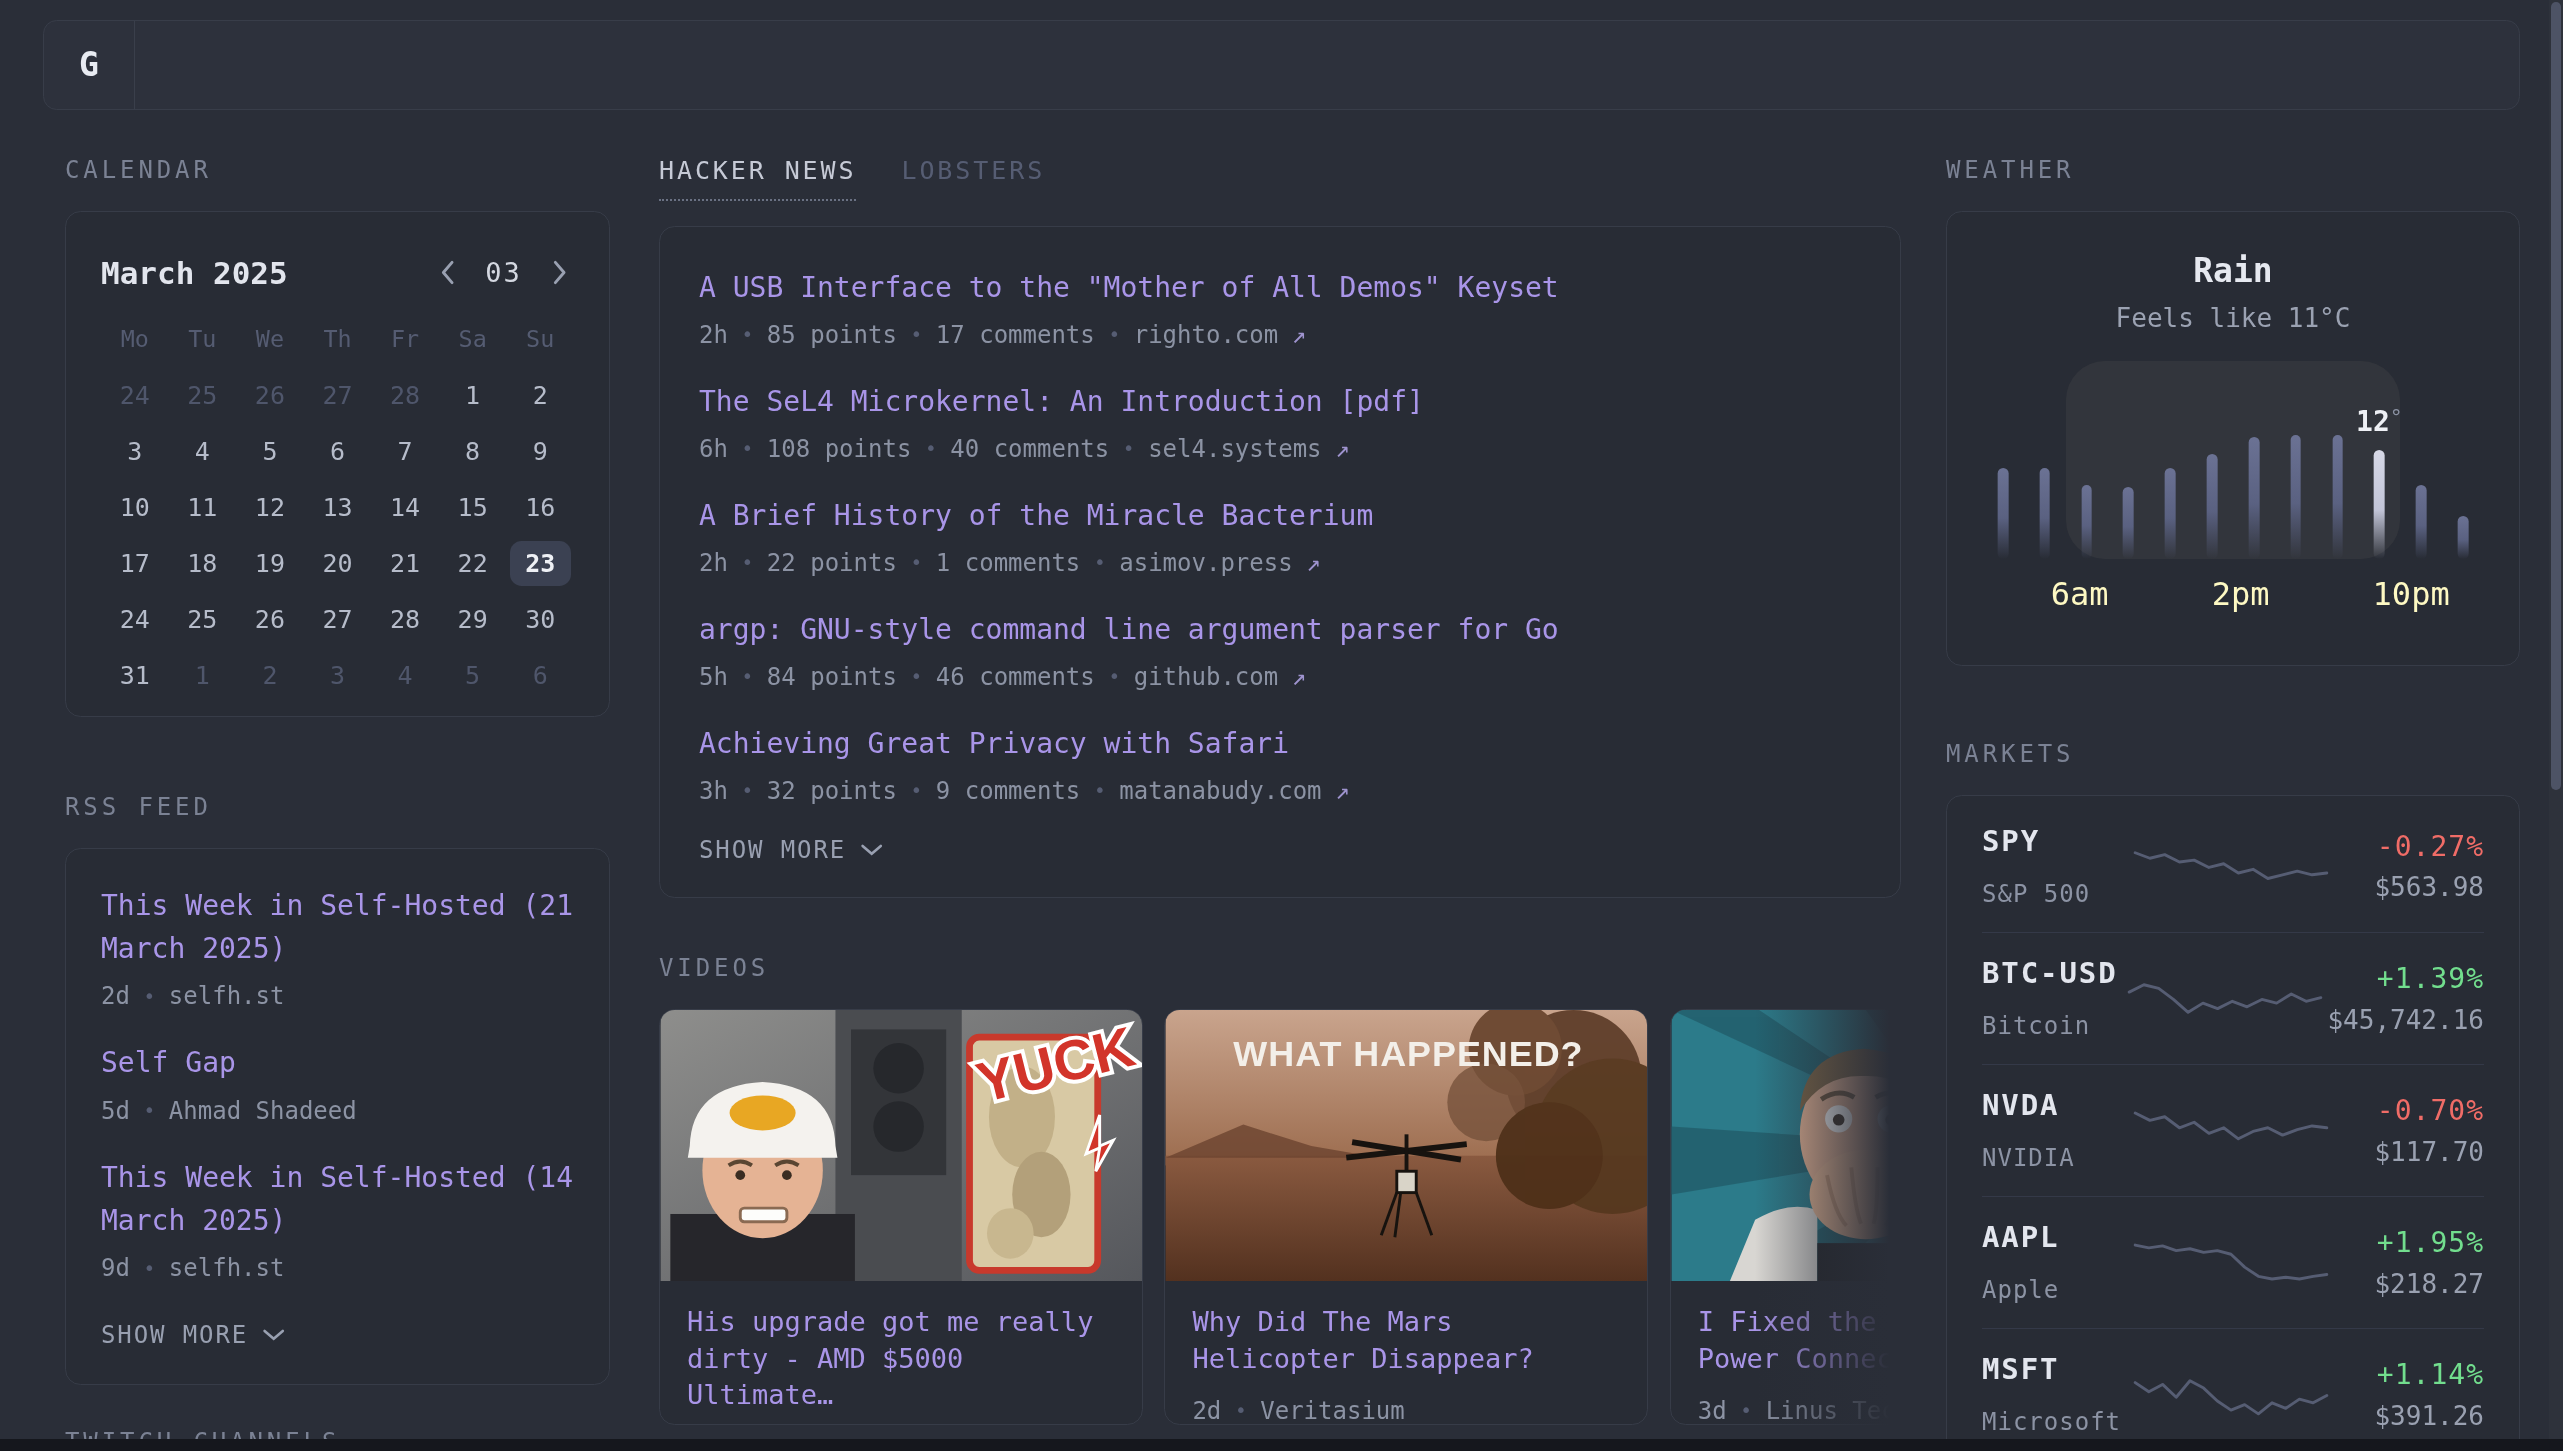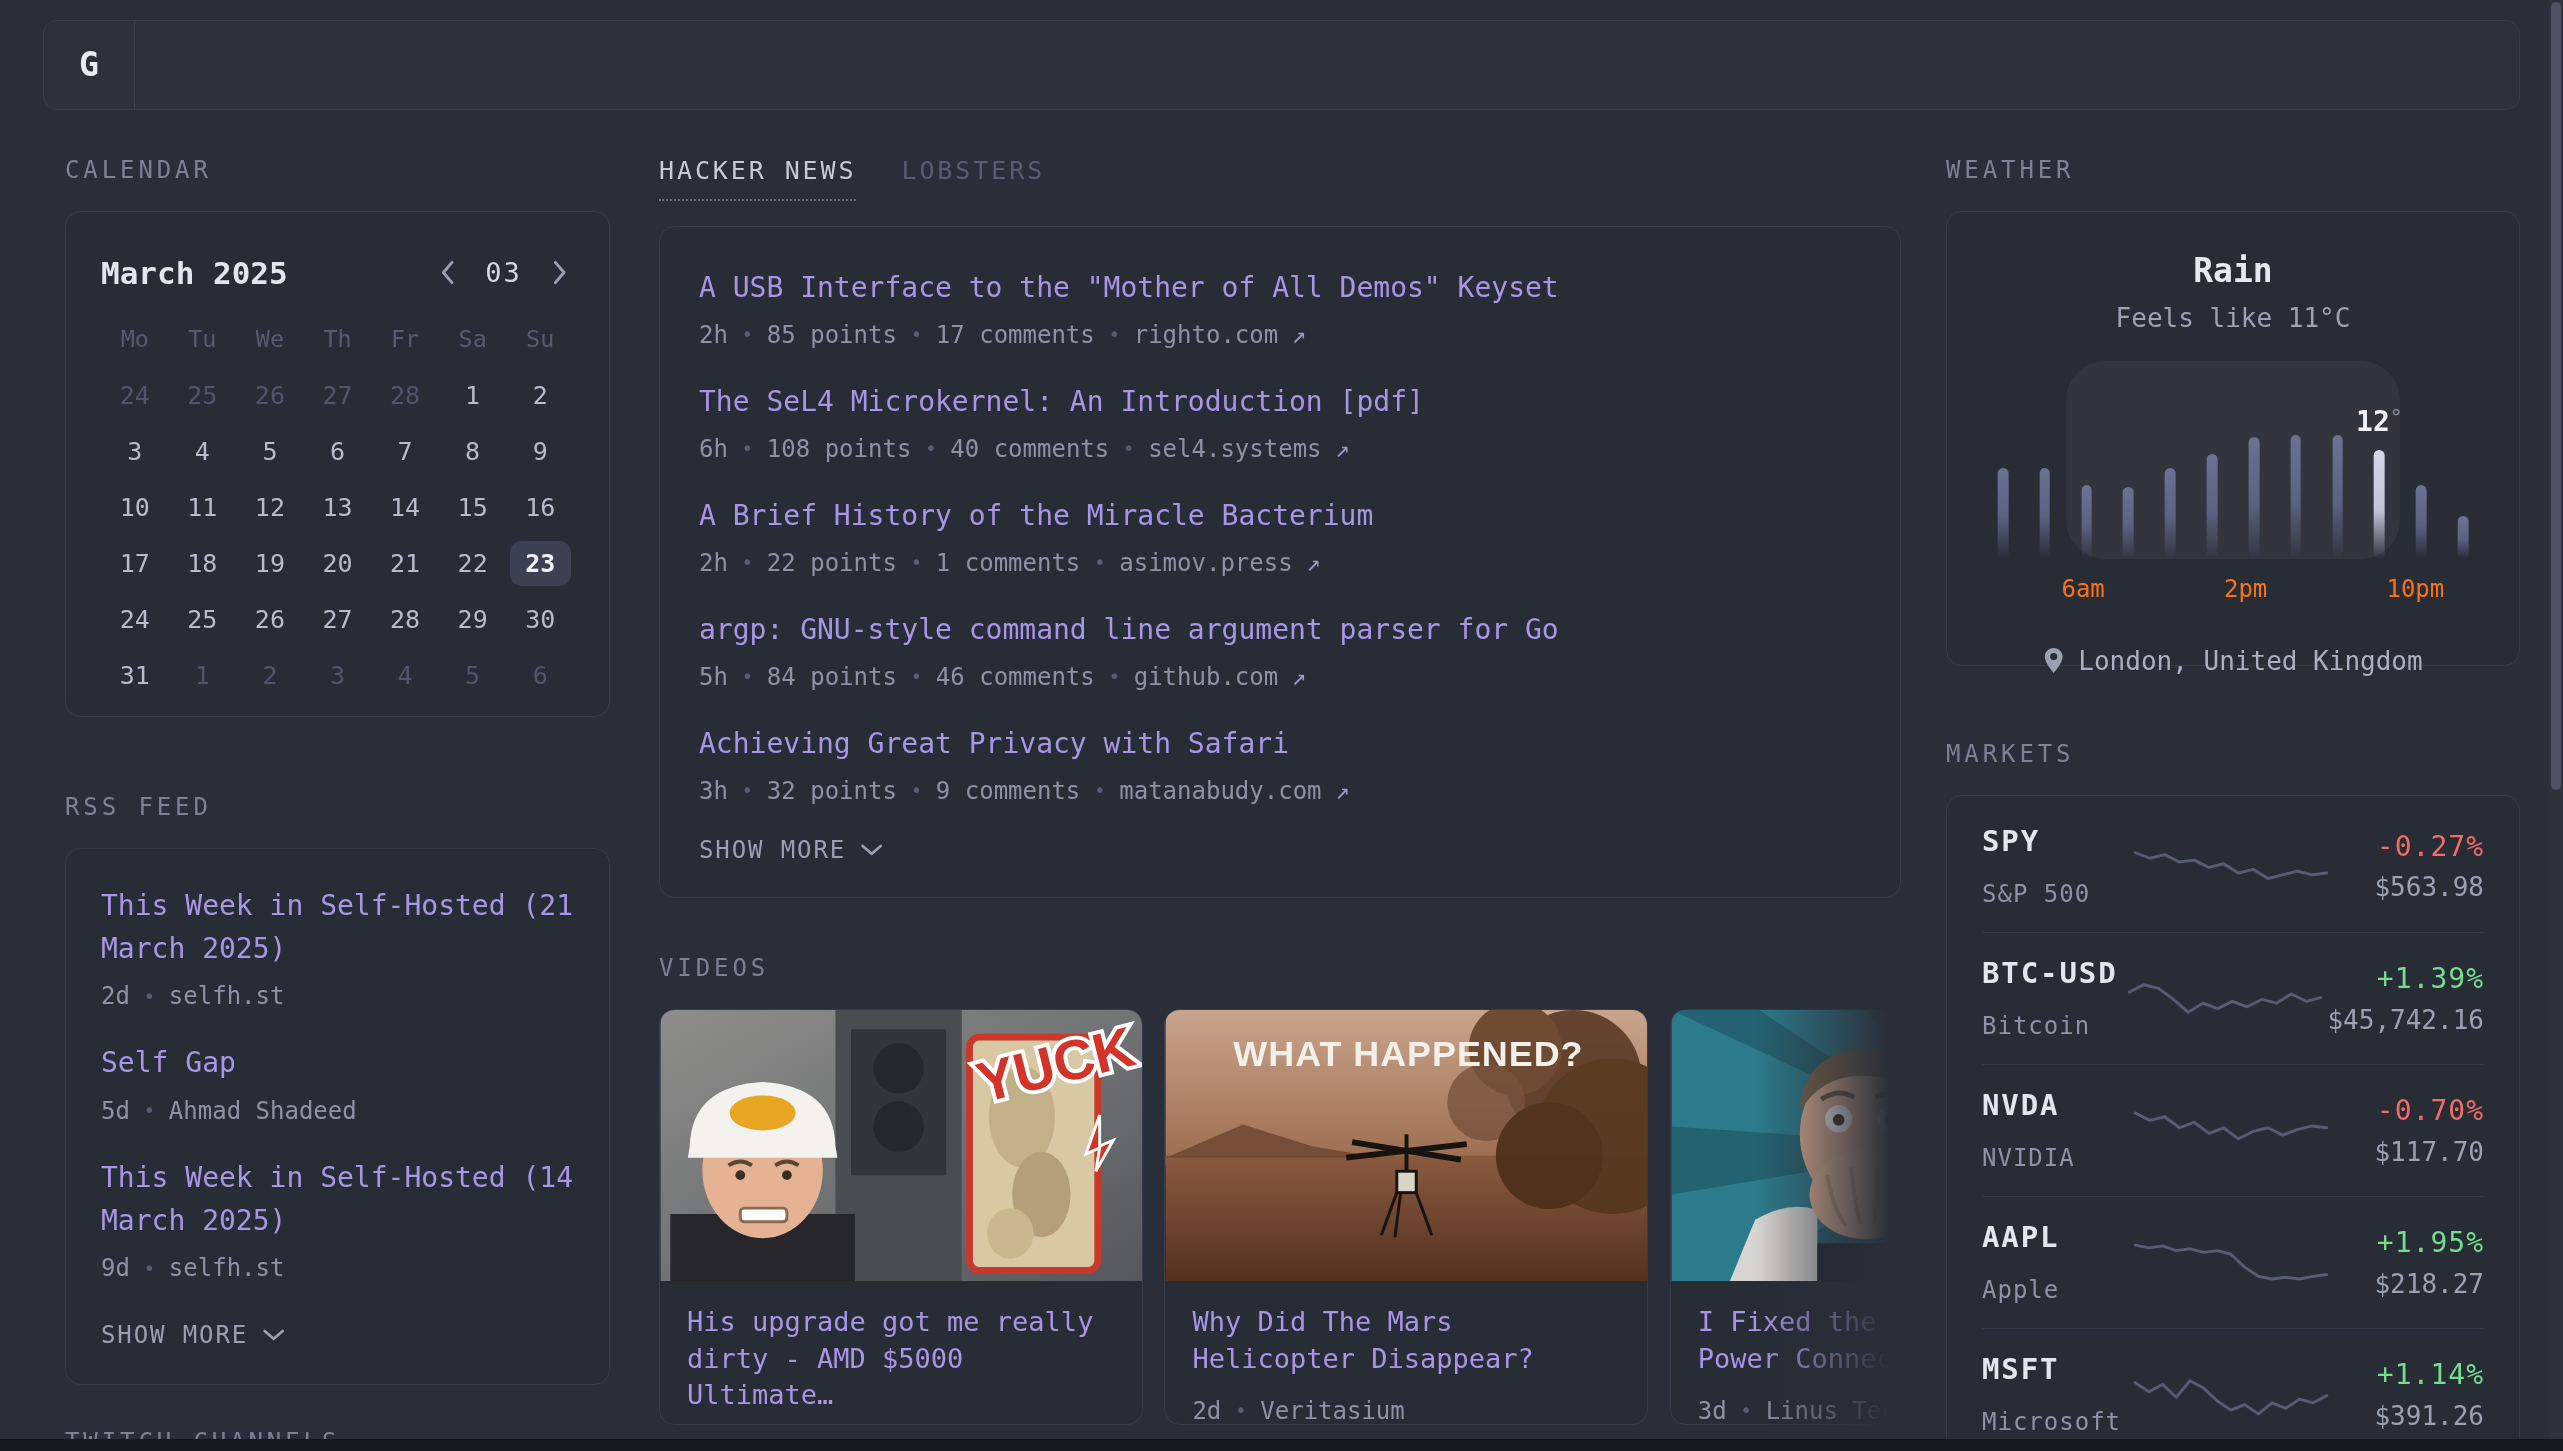--- a/index.html
+++ b/index.html
@@ -117,21 +117,21 @@
     width:10.7px; border-radius:6.8px;
     background:linear-gradient(to bottom, #6b7294 0%, #5a6181 55%, rgba(90,97,129,0) 100%);
   }
   .wbar.current { background:linear-gradient(to bottom, #d6d8e6 0%, #c2c5d8 55%, rgba(194,197,216,0) 100%); }
   .wtemp {
     position:absolute; left:50%; transform:translateX(-50%);
     white-space:nowrap; font-size:28px; font-weight:bold; color:#eef0f5;
   }
   .wtemp .deg { color:#8c93a4; font-size:21.4px; font-weight:normal; vertical-align:top; }
   .hour-labels { display:flex; margin-top:15.6px; }
-  .hour-label { flex:1; text-align:center; font-size:24px; color:#f97316; white-space:nowrap; }
+  .hour-label { flex:1; text-align:center; font-size:32px; color:#fef9c3; white-space:nowrap; }
   .weather-loc {
     display:flex; align-items:center; justify-content:center; gap:13.6px;
     margin-top:43px; font-size:26px; color:#aab0bf;
   }
   .pin-icon svg { fill:#9aa1b2; display:block; }
   
   .markets-card { height:673px; padding:3.9px 35px; }
   .mkt-row { display:flex; align-items:center; height:132px; }
   .mkt-row + .mkt-row { border-top:1px solid #343948; }
   .mkt-left { width:175px; display:flex; flex-direction:column; gap:22px; }
@@ -606,28 +606,20 @@
         <div class="hour-label"></div>
         <div class="hour-label"></div>
         <div class="hour-label"></div>
         <div class="hour-label">2pm</div>
         <div class="hour-label"></div>
         <div class="hour-label"></div>
         <div class="hour-label"></div>
         <div class="hour-label">10pm</div>
         <div class="hour-label"></div>
       </div>
-    <div class="weather-loc">
-      <span class="pin-icon">
-        <svg width="21.4" height="27" viewBox="0 0 24 30">
-            <path d="M12 1C6.5 1 2 5.4 2 10.8 2 18.2 12 29 12 29s10-10.8 10-18.2C22 5.4 17.5 1 12 1zm0 13.6a4 4 0 1 1 0-8 4 4 0 0 1 0 8z"></path>
-          </svg>
-      </span>
-      <span>London, United Kingdom</span>
-    </div>
   </div>
 
   <div class="section-header" style="margin-top:74px">MARKETS</div>
   <div class="card markets-card" id="markets-list">
       <div class="mkt-row">
         <div class="mkt-left">
           <div class="mkt-sym">SPY</div>
           <div class="mkt-name">S&amp;P 500</div>
         </div>
         <div class="mkt-spark">

